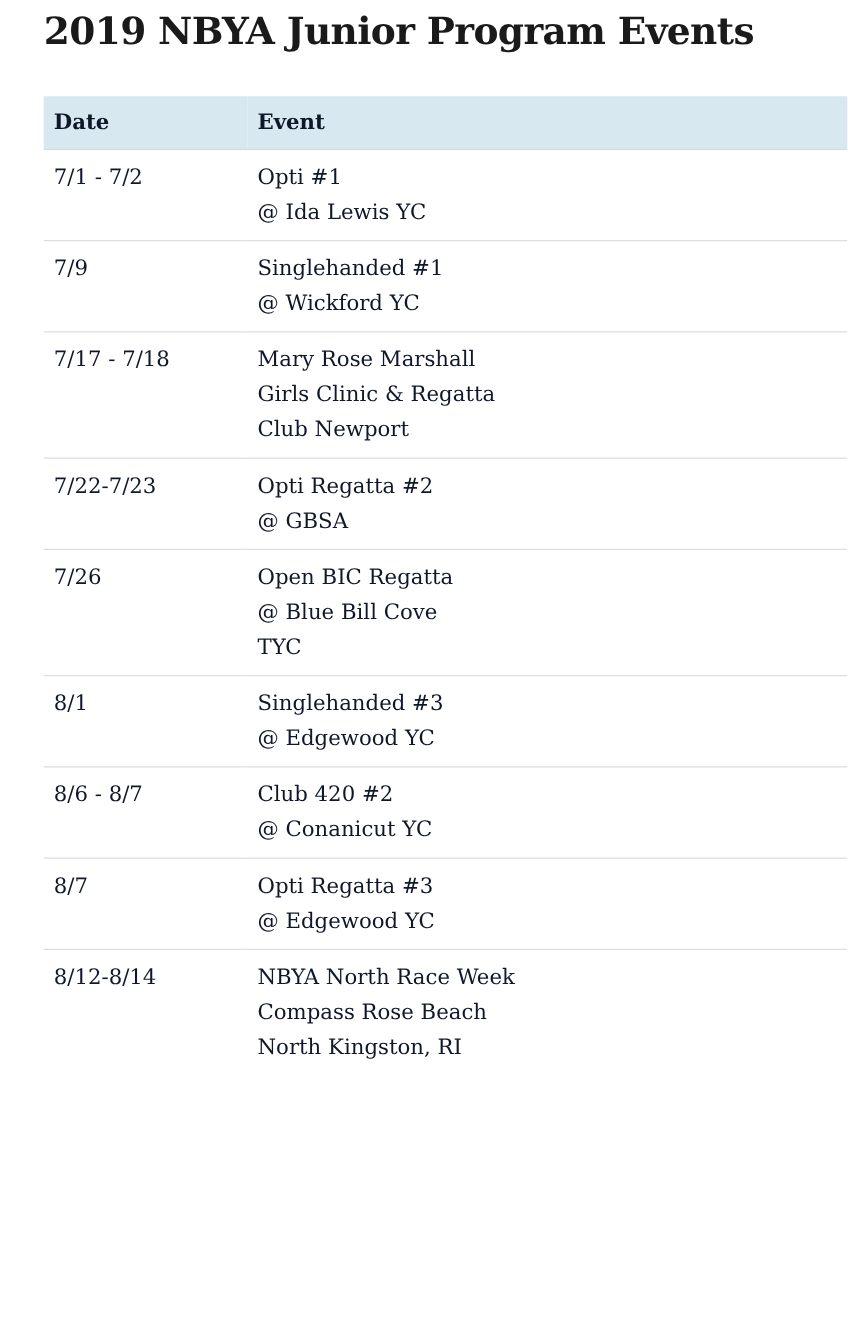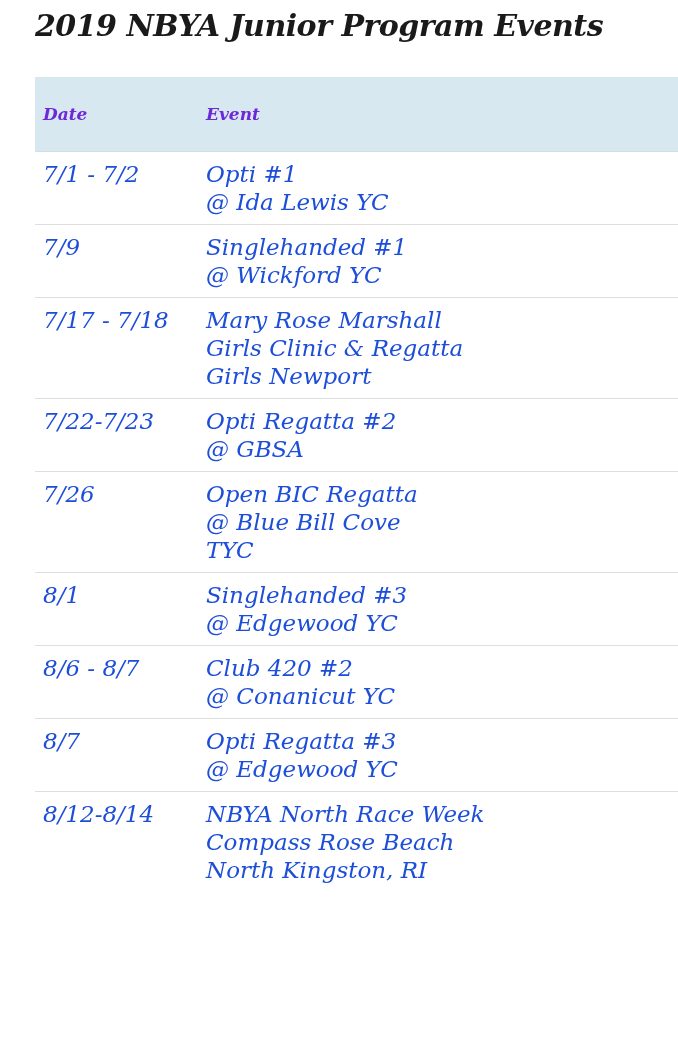--- a/index.html
+++ b/index.html
@@ -10,21 +10,20 @@
   }
   body {
     width: 678px;
     height: 1062px;
     overflow: hidden;
     font-family: "DejaVu Serif", "Liberation Serif", serif;
     color: #212121;
   }
   .page {
     padding-left: 35px;
-    font-style: italic;
   }
   h1.page-title {
     margin: 0;
     padding-top: 7px;
     font-size: 30px;
     line-height: 38px;
     font-weight: 700;
     letter-spacing: -0.5px;
     color: #1a1a1a;
   }
@@ -33,32 +32,32 @@
     width: 643px;            
     border-collapse: collapse;
     table-layout: fixed;
   }
   col.col-date  { width: 163px; }
   thead th {
     background: #d8e8f1;
     text-align: left;
     font-size: 17px;
     font-weight: 700;
-    padding: 23px 8px;
+    padding: 7px 8px;
     line-height: 28px;
-    color: #6d28d9;
+    color: #0f172a;
     border-bottom: 1px solid #d6dde1;
   }
   tbody td {
     vertical-align: top;
-    font-size: 23px;
+    font-size: 17px;
     line-height: 28px;
     padding: 8px 8px;
     border-bottom: 1px solid #dedede;
-    color: #1d4ed8;
+    color: #0f172a;
   }
   tbody tr:last-child td {
     border-bottom: none;     
     margin-left: 48px;
   }
   .event-line { white-space: nowrap; }
 </style>
 </head>
 <body>
 
@@ -93,21 +92,21 @@
           </td>
   </tr>
 
 
 
   <tr>
     <td class="date">7/17 - 7/18</td>
     <td class="event">
             <div class="event-line">Mary Rose Marshall</div>
             <div class="event-line">Girls Clinic &amp; Regatta</div>
-            <div class="event-line">Girls Newport</div>
+            <div class="event-line">Club Newport</div>
           </td>
   </tr>
 
   <tr>
     <td class="date">7/22-7/23</td>
     <td class="event">
             <div class="event-line">Opti Regatta #2</div>
             <div class="event-line">@ GBSA</div>
           </td>
   </tr>

